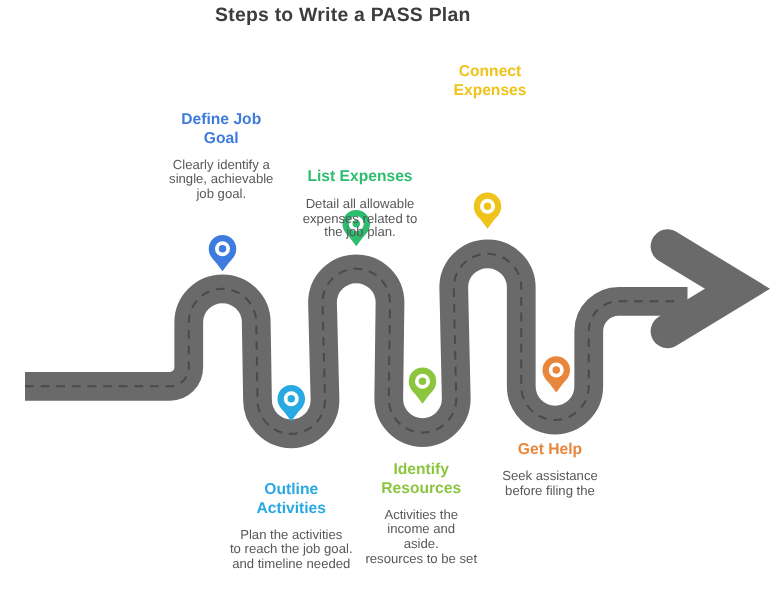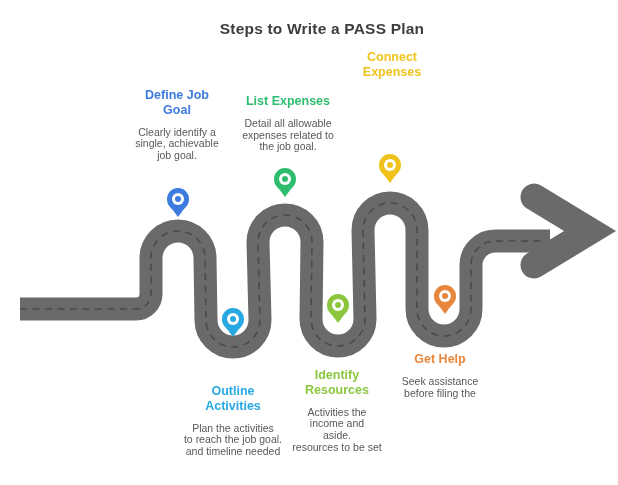--- a/index.html
+++ b/index.html
@@ -1,21 +1,21 @@
 <!DOCTYPE html>
 <html><head>
 <meta charset="utf-8">
 <style>
   html,body{margin:0;padding:0;background:#fff;}
   .canvas{
     position:relative;width:618px;height:485px;background:#FFFFFF;
     font-family:"Liberation Sans","DejaVu Sans",sans-serif;overflow:hidden;
   }
   .page-title{
-    position:absolute;left:172px;top:20px;width:300px;text-align:center;
+    position:absolute;left:172px;top:4px;width:300px;
     font-size:15.5px;font-weight:bold;color:#3D3D3D;letter-spacing:.2px;
   }
   .road-svg{position:absolute;left:0;top:0;}
   .pin{position:absolute;}
   .step-text{position:absolute;text-align:center;}
   .step-title{font-size:12.5px;font-weight:bold;line-height:1.18;margin:0 auto;}
   .step-desc{font-size:10.5px;color:#57585A;line-height:1.12;margin:9px 0 0;}
   .step-desc span{display:block;}
   
   .s0{left:121px;top:88px;width:112px}  .s0 .step-title{max-width:80px}
@@ -83,25 +83,25 @@
   <div class="step-text s1">
     <div class="step-title" style="color: rgb(41, 169, 225);">Outline Activities</div>
     <p class="step-desc">
       <span>Plan the activities</span>
       <span>to reach the job goal.</span>
       <span>and timeline needed</span>
     </p>
   </div>
 
   <div class="step-text s2">
-    <div class="step-title" style="color: rgb(46, 189, 111);">List Expenses</div>
+    <div class="step-title" style="color: rgb(46, 189, 111); margin-top: 40px;">List Expenses</div>
     <p class="step-desc">
       <span>Detail all allowable</span>
       <span>expenses related to</span>
-      <span>the job goal.</span>
+      <span>the job plan.</span>
     </p>
   </div>
 
   <div class="step-text s3">
     <div class="step-title" style="color: rgb(140, 198, 63);">Identify Resources</div>
     <p class="step-desc">
       <span>Activities the</span>
       <span>income and</span>
       <span>aside.</span>
       <span>resources to be set</span>

